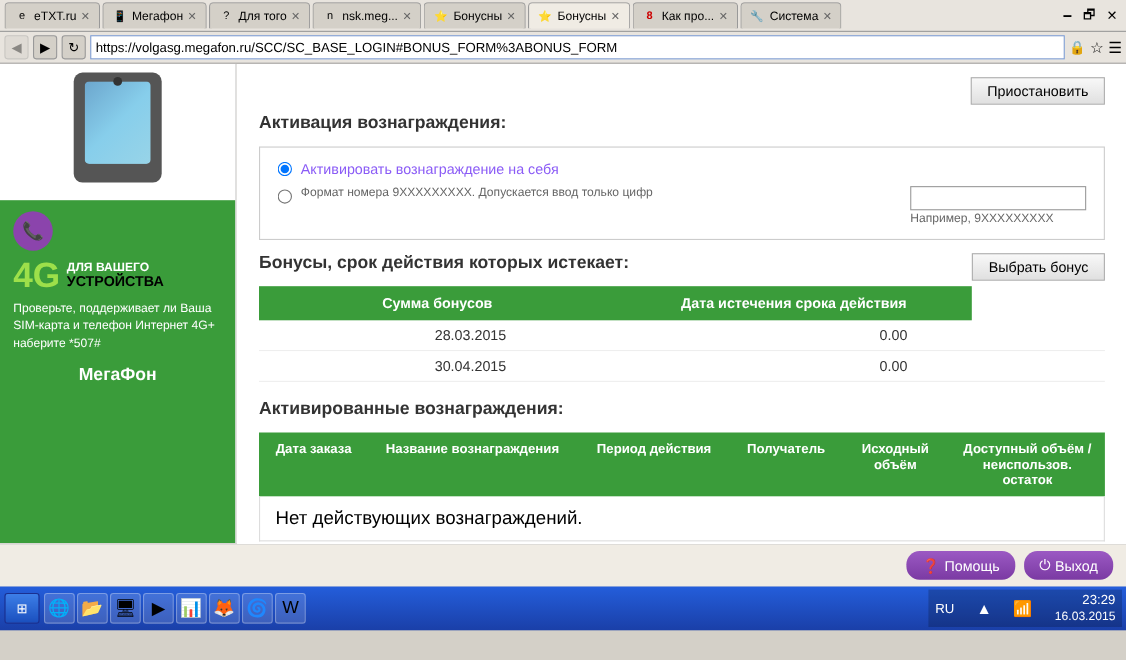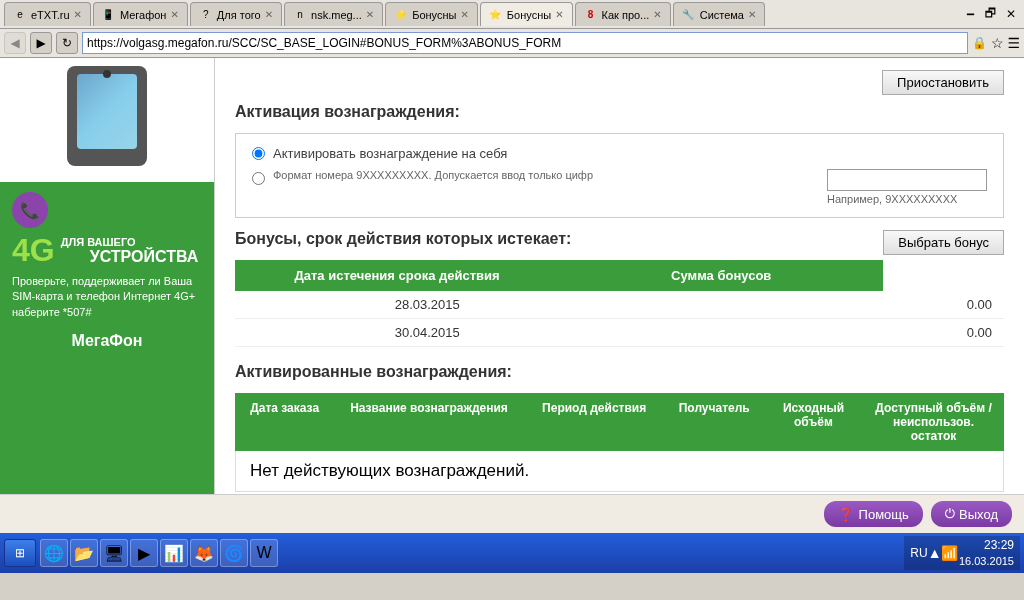--- a/index.html
+++ b/index.html
@@ -37,35 +37,35 @@
 
     
     .main-content { flex: 1; background: white; overflow-y: auto; padding: 12px 20px; }
 
     .section-title { font-size: 16px; font-weight: bold; color: #333; margin-bottom: 12px; }
 
     
     .activation-box { border: 1px solid #ccc; padding: 12px 16px; margin-bottom: 12px; }
     .radio-row { display: flex; align-items: center; margin-bottom: 8px; gap: 8px; }
     .radio-row input[type=radio] { margin: 0; }
-    .radio-label { font-size: 13px; color: #404040; }
+    .radio-label { font-size: 13px; color: #8b5cf6; }
     .radio-row-with-input { display: flex; align-items: flex-start; gap: 8px; }
     .phone-input-area { display: flex; flex-direction: column; }
     .phone-input { border: 1px solid #999; padding: 2px 6px; font-size: 13px; width: 160px; height: 22px; }
     .phone-hint { font-size: 11px; color: #666; margin-top: 2px; }
 
     .btn-choose { float: right; background: linear-gradient(to bottom, #f8f8f8, #e0e0e0); border: 1px solid #aaa; padding: 4px 14px; font-size: 13px; cursor: pointer; margin-bottom: 8px; }
 
     
     .bonus-section { margin-top: 8px; }
     .green-header { background: #3a9c3a; color: white; display: flex; border-radius: 0; }
     .green-header-cell { padding: 8px 12px; font-size: 13px; font-weight: bold; flex: 1; text-align: center; }
     .table-row-data { display: flex; border-bottom: 1px solid #eee; }
     .table-cell { padding: 6px 12px; flex: 1; text-align: center; font-size: 13px; color: #333; }
-    .table-cell.right { text-align: right; }
+    .table-cell.right { }
 
     
     .activated-section { margin-top: 16px; }
     .activated-header { background: #3a9c3a; color: white; display: flex; }
     .act-col { padding: 8px 8px; font-size: 12px; font-weight: bold; text-align: center; color: white; }
     .act-col-1 { flex: 2.5; }
     .act-col-2 { flex: 1.2; }
     .act-col-3 { flex: 1.8; }
     .act-col-4 { flex: 1.2; }
     .act-col-5 { flex: 1.2; }
@@ -75,21 +75,21 @@
     
     .page-footer { display: flex; justify-content: flex-end; gap: 8px; padding: 6px 12px; background: #f0ece4; border-top: 1px solid #ccc; }
     .footer-btn { background: linear-gradient(to bottom, #9b59c3, #7b3aa3); border: none; color: white; padding: 5px 14px; font-size: 13px; border-radius: 12px; cursor: pointer; display: flex; align-items: center; gap: 4px; }
 
     
     .taskbar { height: 40px; background: linear-gradient(to bottom, #245edb, #1a3fa8); display: flex; align-items: center; padding: 0 4px; gap: 4px; }
     .start-btn { background: linear-gradient(to bottom, #3d7fe8, #1a4fbe); border: 1px solid #1a3090; border-radius: 3px; color: white; padding: 3px 10px; font-size: 12px; height: 28px; cursor: pointer; }
     .taskbar-icons { display: flex; gap: 2px; }
     .taskbar-icon { width: 28px; height: 28px; background: rgba(255,255,255,0.15); border: 1px solid rgba(255,255,255,0.3); border-radius: 3px; display: flex; align-items: center; justify-content: center; font-size: 16px; cursor: pointer; }
     .taskbar-spacer { flex: 1; }
-    .sys-tray { display: flex; align-items: center; gap: 0; background: rgba(0,0,0,0.2); padding: 2px 6px; height: 34px; }
+    .sys-tray { display: flex; align-items: center; gap: 20px; background: rgba(0,0,0,0.2); padding: 2px 6px; height: 34px; }
 
     .pause-btn-area { display: flex; justify-content: flex-end; margin-bottom: 8px; }
     .pause-btn { background: linear-gradient(to bottom, #f8f8f8, #e0e0e0); border: 1px solid #aaa; padding: 4px 14px; font-size: 13px; cursor: pointer; }
   </style>
 </head>
 <body>
 
 <div class="browser-chrome">
   <div class="browser-title-bar">
     <div class="tab">
@@ -159,25 +159,25 @@
           <div class="phone-screen">
             <div class="phone-screen-content"></div>
           </div>
           <div style="position:absolute;top:4px;left:50%;transform:translateX(-50%);width:8px;height:8px;background:#333;border-radius:50%;"></div>
         </div>
       </div>
       <div class="sidebar-green">
         <div class="sidebar-purple-icon">
           <span style="font-size:16px;">📞</span>
         </div>
-        <div style="display:flex; align-items:flex-end; gap:6px; margin-bottom:4px;">
+        <div style="display:flex; align-items:center; gap:6px; margin-bottom:4px;">
           <span class="fourgtext">4G</span>
           <div style="display:flex; flex-direction:column; line-height:1.1;">
             <span style="font-size:11px;color:white;font-weight:bold;text-transform:uppercase;">для вашего</span>
-            <span style="font-size:16px;color:#ffffff;font-weight:bold;text-transform:uppercase;margin-left:29px;">устройства</span>
+            <span style="font-size:13px;color:#000000;font-weight:bold;text-transform:uppercase;">устройства</span>
           </div>
         </div>
         <div class="sidebar-desc">Проверьте, поддерживает ли Ваша SIM-карта и телефон Интернет 4G+ наберите *507#</div>
         <div class="megafon-logo">МегаФон</div>
       </div>
     </div>
 
     <div class="main-content">
 
       <div class="pause-btn-area">
@@ -205,22 +205,22 @@
         </div>
       </div>
 
       <div style="text-align:right; margin-bottom:12px;">
         <button class="btn-choose">Выбрать бонус</button>
       </div>
 
       <div class="bonus-section">
         <div class="section-title">Бонусы, срок действия которых истекает:</div>
         <div class="green-header">
+          <div class="green-header-cell">Сумма бонусов</div>
           <div class="green-header-cell">Дата истечения срока действия</div>
-          <div class="green-header-cell">Сумма бонусов</div>
         </div>
         <div class="table-row-data">
           <div class="table-cell">28.03.2015</div>
           <div class="table-cell right">0.00</div>
         </div>
         <div class="table-row-data">
           <div class="table-cell">30.04.2015</div>
           <div class="table-cell right">0.00</div>
         </div>
       </div>

